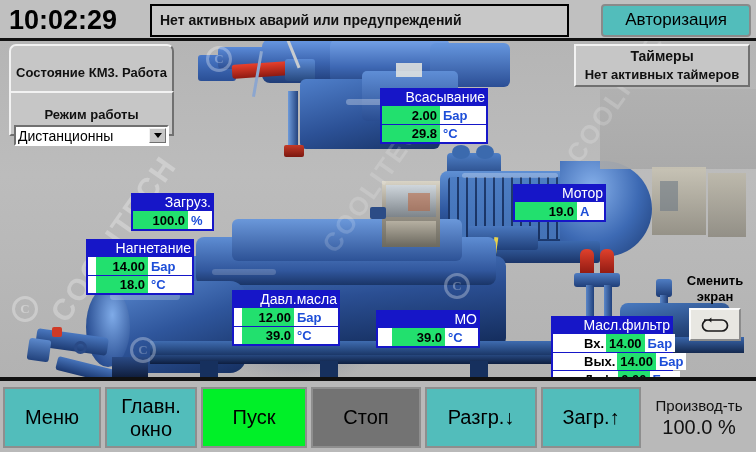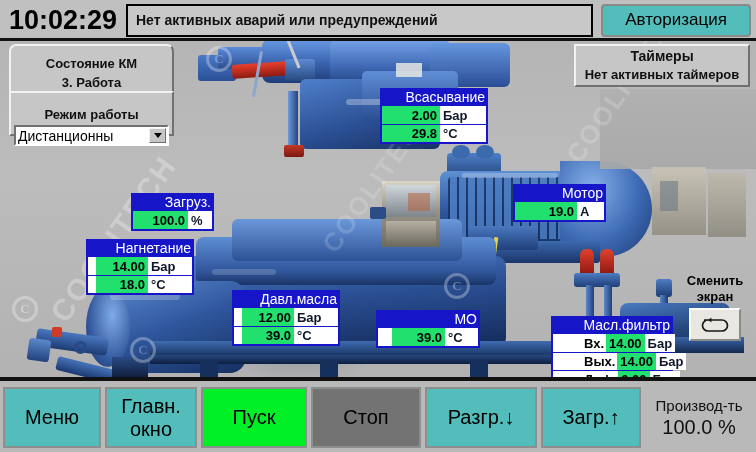--- a/index.html
+++ b/index.html
@@ -14,21 +14,21 @@
     width: 756px; height: 452px;
     background: #c0c0c0;
     overflow: hidden;
   }
 
   
   #topbar {
     position: absolute; left: 0; top: 0;
     width: 756px; height: 40px;
     background: #c0c0c0;
-    display: flex; align-items: center;
+    display: flex; align-items: center; gap: 24px;
   }
   #clock {
     width: 126px; height: 40px;
     display: flex; align-items: center; justify-content: center;
     font-size: 27px; font-weight: bold; letter-spacing: 0px;
     color: #000;
     font-family: "Liberation Sans", sans-serif;
   }
   #alarmbox {
     flex: 1; height: 33px;
@@ -97,21 +97,21 @@
   .bevel {
     background: #c6c6c6;
     border-top: 2px solid #f2f2f2;
     border-left: 2px solid #f2f2f2;
     border-right: 2px solid #707070;
     border-bottom: 2px solid #707070;
   }
 
   #state-panel {
     position: absolute; left: 9px; top: 3px; width: 165px; height: 59px;
-    display: flex; flex-direction: column; align-items: center;
+    display: flex; flex-direction: row; align-items: center;
     justify-content: center;
     font-size: 13px; font-weight: bold; color: #111;
     line-height: 1.45;
     border-radius: 7px;
   }
   #mode-panel {
     position: absolute; left: 9px; top: 50px; width: 165px; height: 45px;
     padding-top: 13px;
   }
   #mode-label {
@@ -186,21 +186,21 @@
   }
   .cell-val {
     background: #22e06e; color: #000;
     font-size: 13px; font-weight: bold;
     display: flex; align-items: center; justify-content: flex-end;
     padding: 0 3px;
     white-space: nowrap;
     font-family: "Liberation Sans", sans-serif;
   }
   .cell-unit {
-    background: #ffffff; color: #0f172a;
+    background: #ffffff; color: #1d4ed8;
     font-size: 13px; font-weight: bold;
     display: flex; align-items: center; justify-content: flex-start;
     padding: 0 3px;
     white-space: nowrap;
   }
   .pad-left { background: #ffffff; }
 
   
   #tag-suction { left: 380px; top: 47px; width: 108px; }
   #tag-suction .cell-val { width: 58px; }

